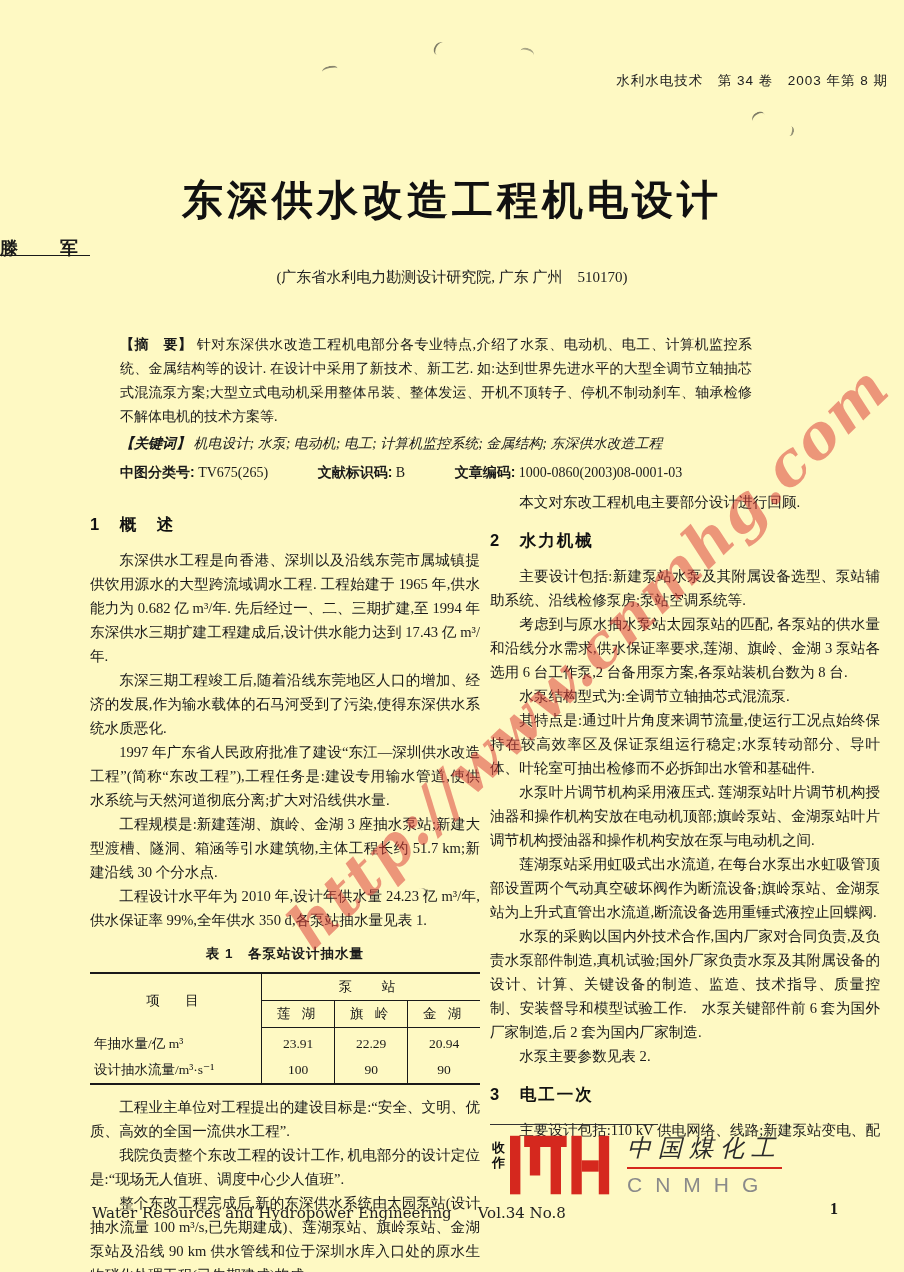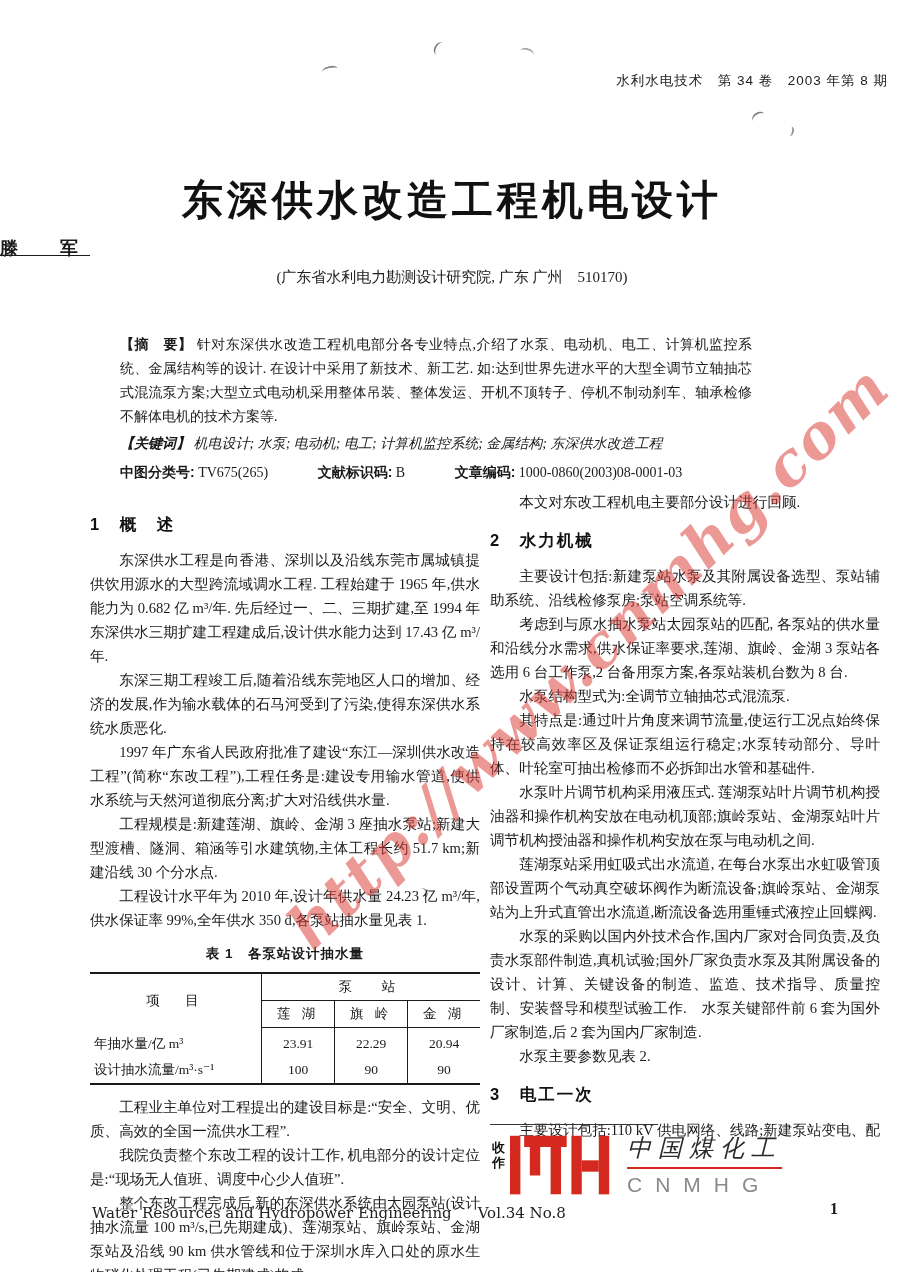--- a/index.html
+++ b/index.html
@@ -1,18 +1,18 @@
 <!DOCTYPE html>
 <html><head>
 <meta charset="utf-8">
 <style>
   html,body{margin:0;padding:0;background:#e8e8e4;}
   #page{
     position:relative;width:904px;height:1272px;margin:0 auto;
-    background:#ffffff;overflow:hidden;
+    background:#fef9c3;overflow:hidden;
     font-family:"Liberation Serif","DejaVu Serif",serif;color:#1a1a1a;
   }
   .sans{font-family:"Liberation Sans","DejaVu Sans",sans-serif;}
 
   
   #journal-line{position:absolute;top:72px;right:16px;font-size:13.5px;letter-spacing:1px;color:#222;}
 
   
   #title{position:absolute;top:146px;left:0;width:100%;text-align:center;
          font-weight:bold;font-size:41px;letter-spacing:4px;color:#111;}

